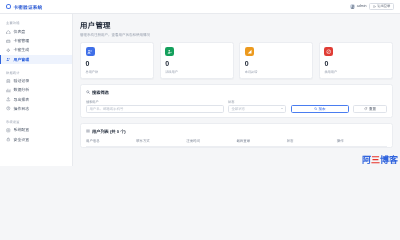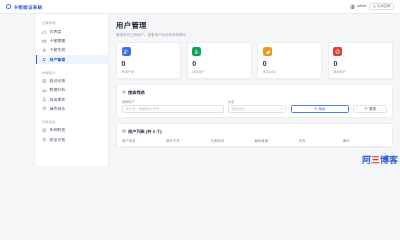--- a/index.html
+++ b/index.html
@@ -38,21 +38,21 @@
   .avatar::before{content:"";position:absolute;left:1.5px;top:.8px;width:2px;height:2px;border-radius:50%;background:#7b8799;}
   .avatar::after{content:"";position:absolute;left:.7px;top:3.1px;width:3.6px;height:2.4px;border-radius:1.8px 1.8px 0 0;background:#7b8799;}
   .user-name{font-size:3.6px;color:#5a6475;}
   .logout-btn{
     border:1px solid #d9dde4;border-radius:1.5px;background:#fff;
     font-size:3.3px;color:#68707e;padding:1.2px 2.6px;line-height:1;
     display:flex;align-items:center;gap:1px;white-space:nowrap;
   }
 
   
-  .body{flex:1 1 auto;display:flex;min-height:0;padding-left:36px;}
+  .body{flex:1 1 auto;display:flex;min-height:0;}
 
   
   .sidebar{
     width:73px;flex:0 0 73px;background:#ffffff;border-right:1px solid #e8eaee;
     padding:4px 0 0 0;overflow:hidden;
   }
   .nav-group{margin-bottom:3px;}
   .nav-group-title{
     font-size:3.2px;color:#9aa2b1;letter-spacing:.25px;
     padding:2.4px 0 2px 6px;

